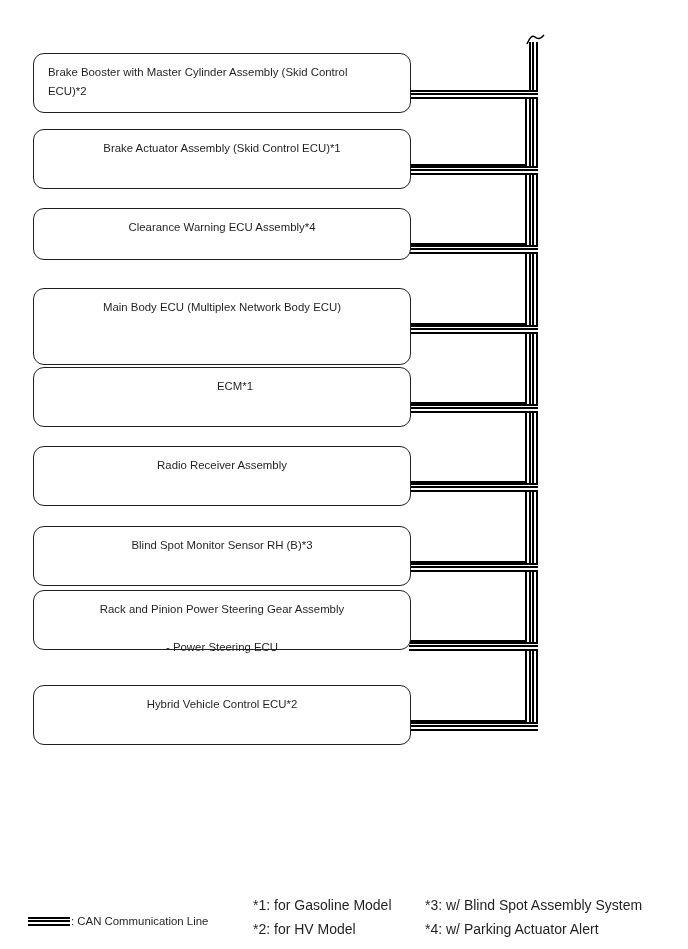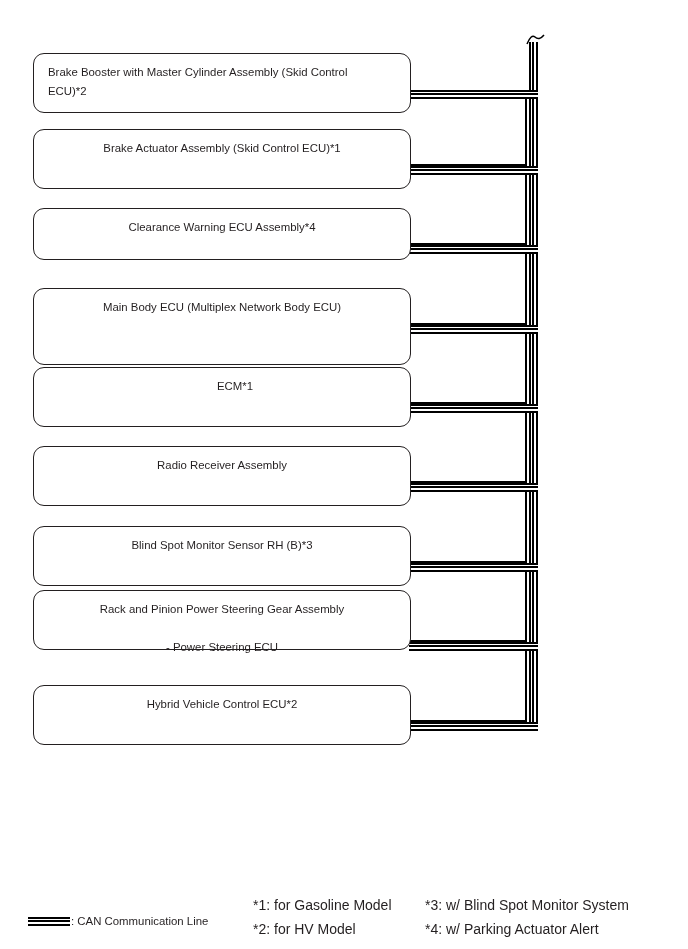--- a/index.html
+++ b/index.html
@@ -179,17 +179,17 @@
     </div>
 
   <div class="legend-row" style="left:28px; top:915px;">
     <span class="legend-swatch"></span>
     <span>: CAN Communication Line</span>
   </div>
 
   <div id="footnotes-layer">
       <div class="footnote" style="left: 253px; top: 898px;">*1: for Gasoline Model</div>
       <div class="footnote" style="left: 253px; top: 922px;">*2: for HV Model</div>
-      <div class="footnote" style="left: 425px; top: 898px;">*3: w/ Blind Spot Monitor System</div>
+      <div class="footnote" style="left: 425px; top: 898px;">*3: w/ Blind Spot Assembly System</div>
       <div class="footnote" style="left: 425px; top: 922px;">*4: w/ Parking Actuator Alert</div>
     </div>
 
 </div>
 
 </body></html>

